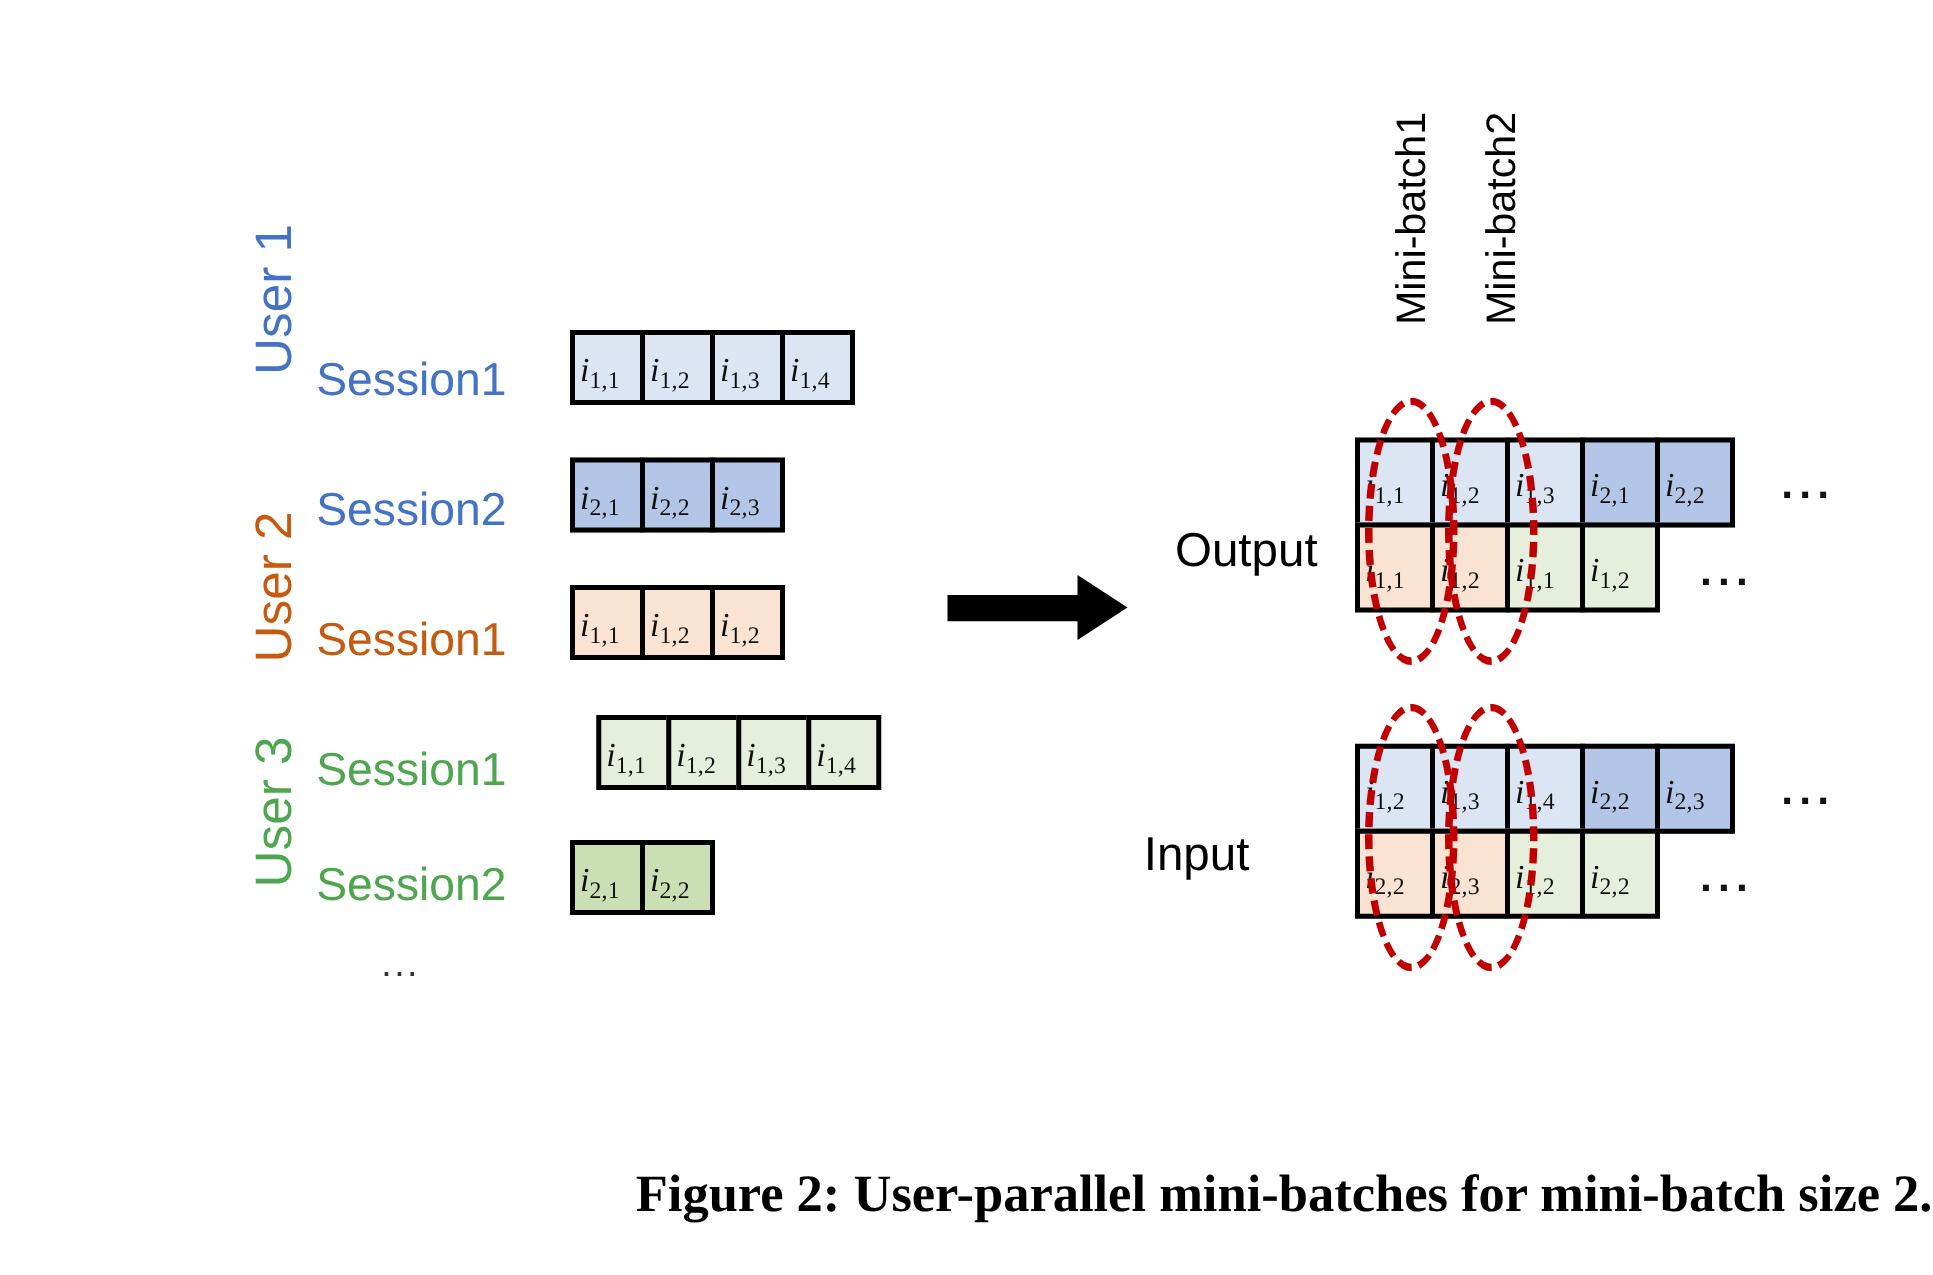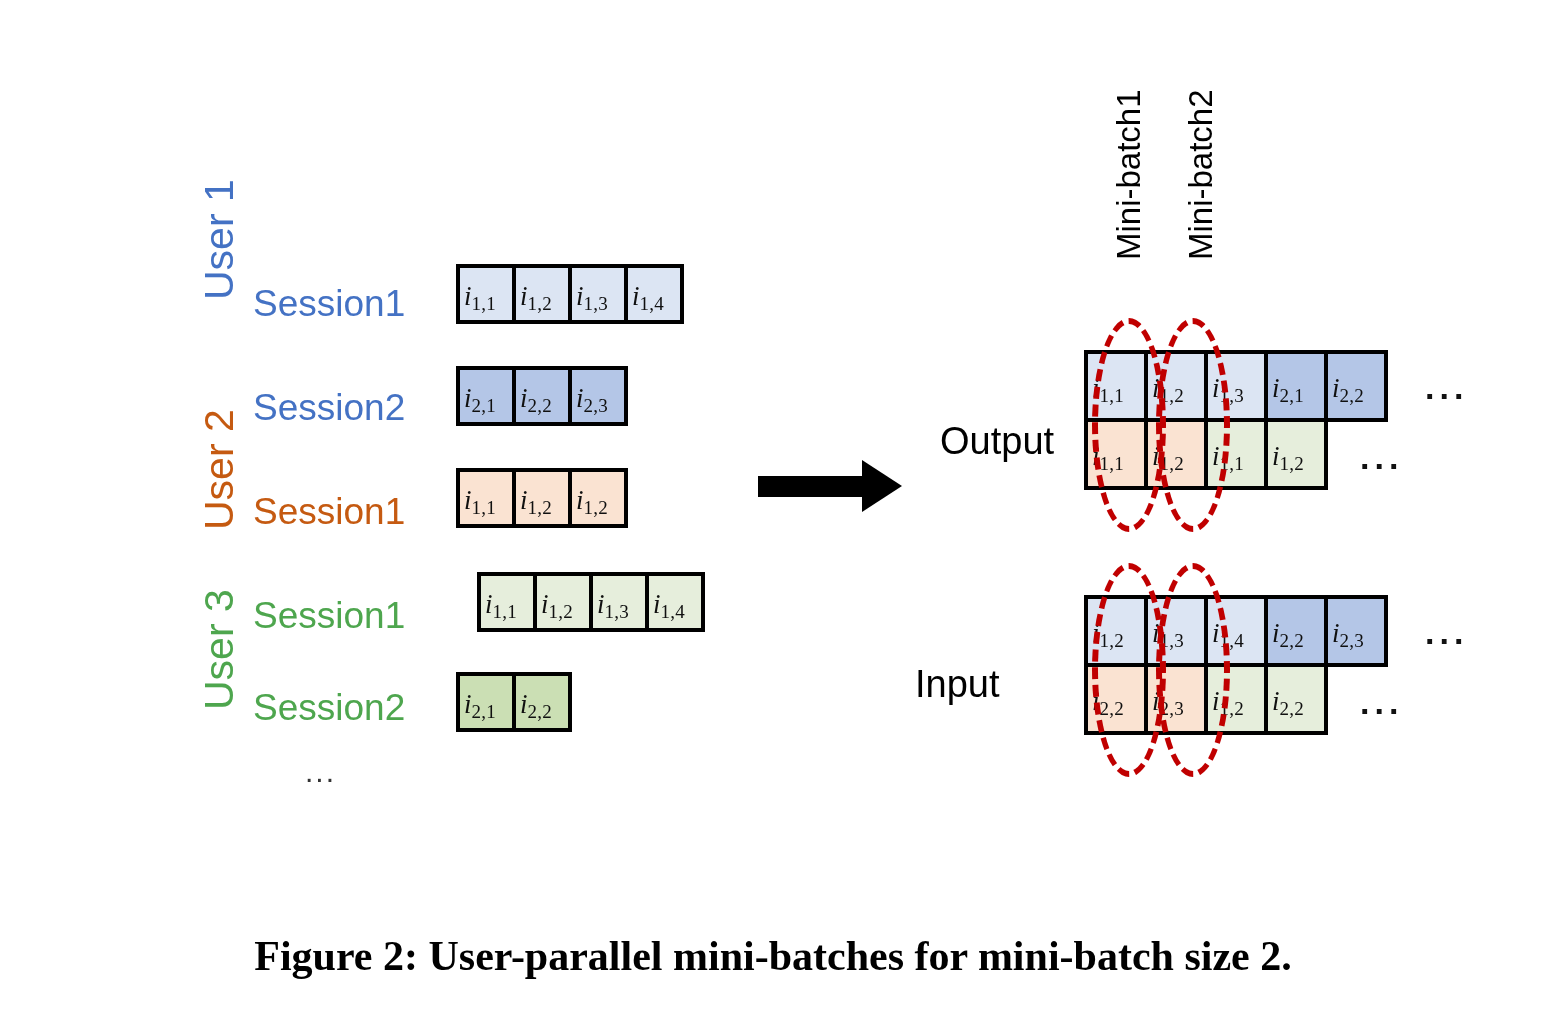--- a/index.html
+++ b/index.html
@@ -80,21 +80,21 @@
     pointer-events:none;
   }
 
   .dots-right{
     position:absolute;font-size:34px;color:#111;letter-spacing:5px;
     font-family:"Liberation Sans", sans-serif;font-weight:700;
   }
 
   
   .caption{
-    position:absolute;left:0;width:1546px;text-align:center;
+    position:absolute;left:0;width:1546px;text-align:right;
     font-family:"Liberation Serif", serif;
     font-weight:700;font-size:42px;color:#000;
   }
 </style>
 </head>
 <body>
 
 <div class="fig">
 
   <div class="user-label" style="left:196px;top:300px;color:#4472c4;">User 1</div>

